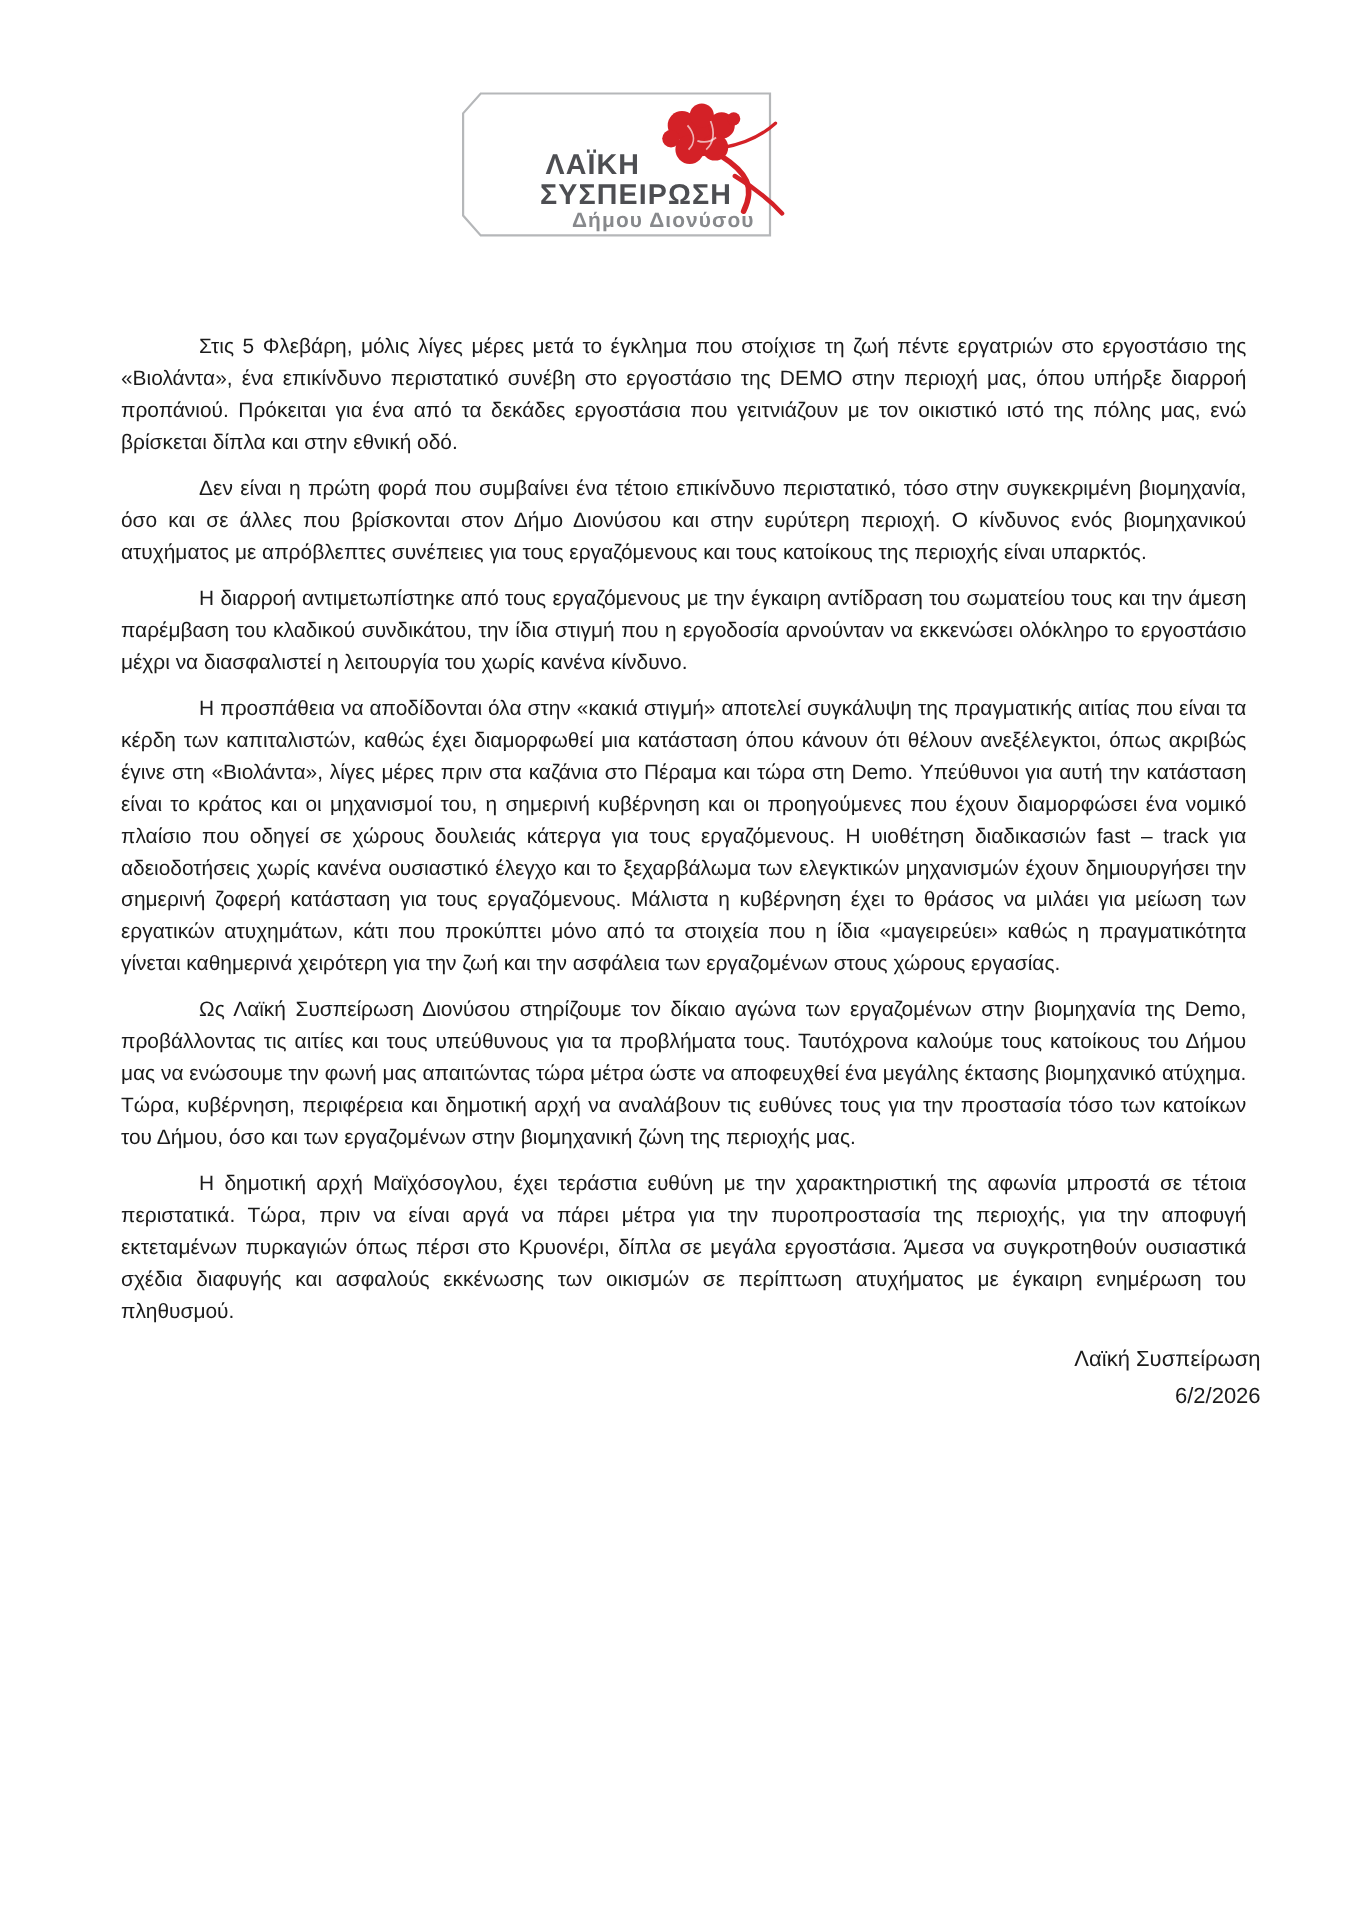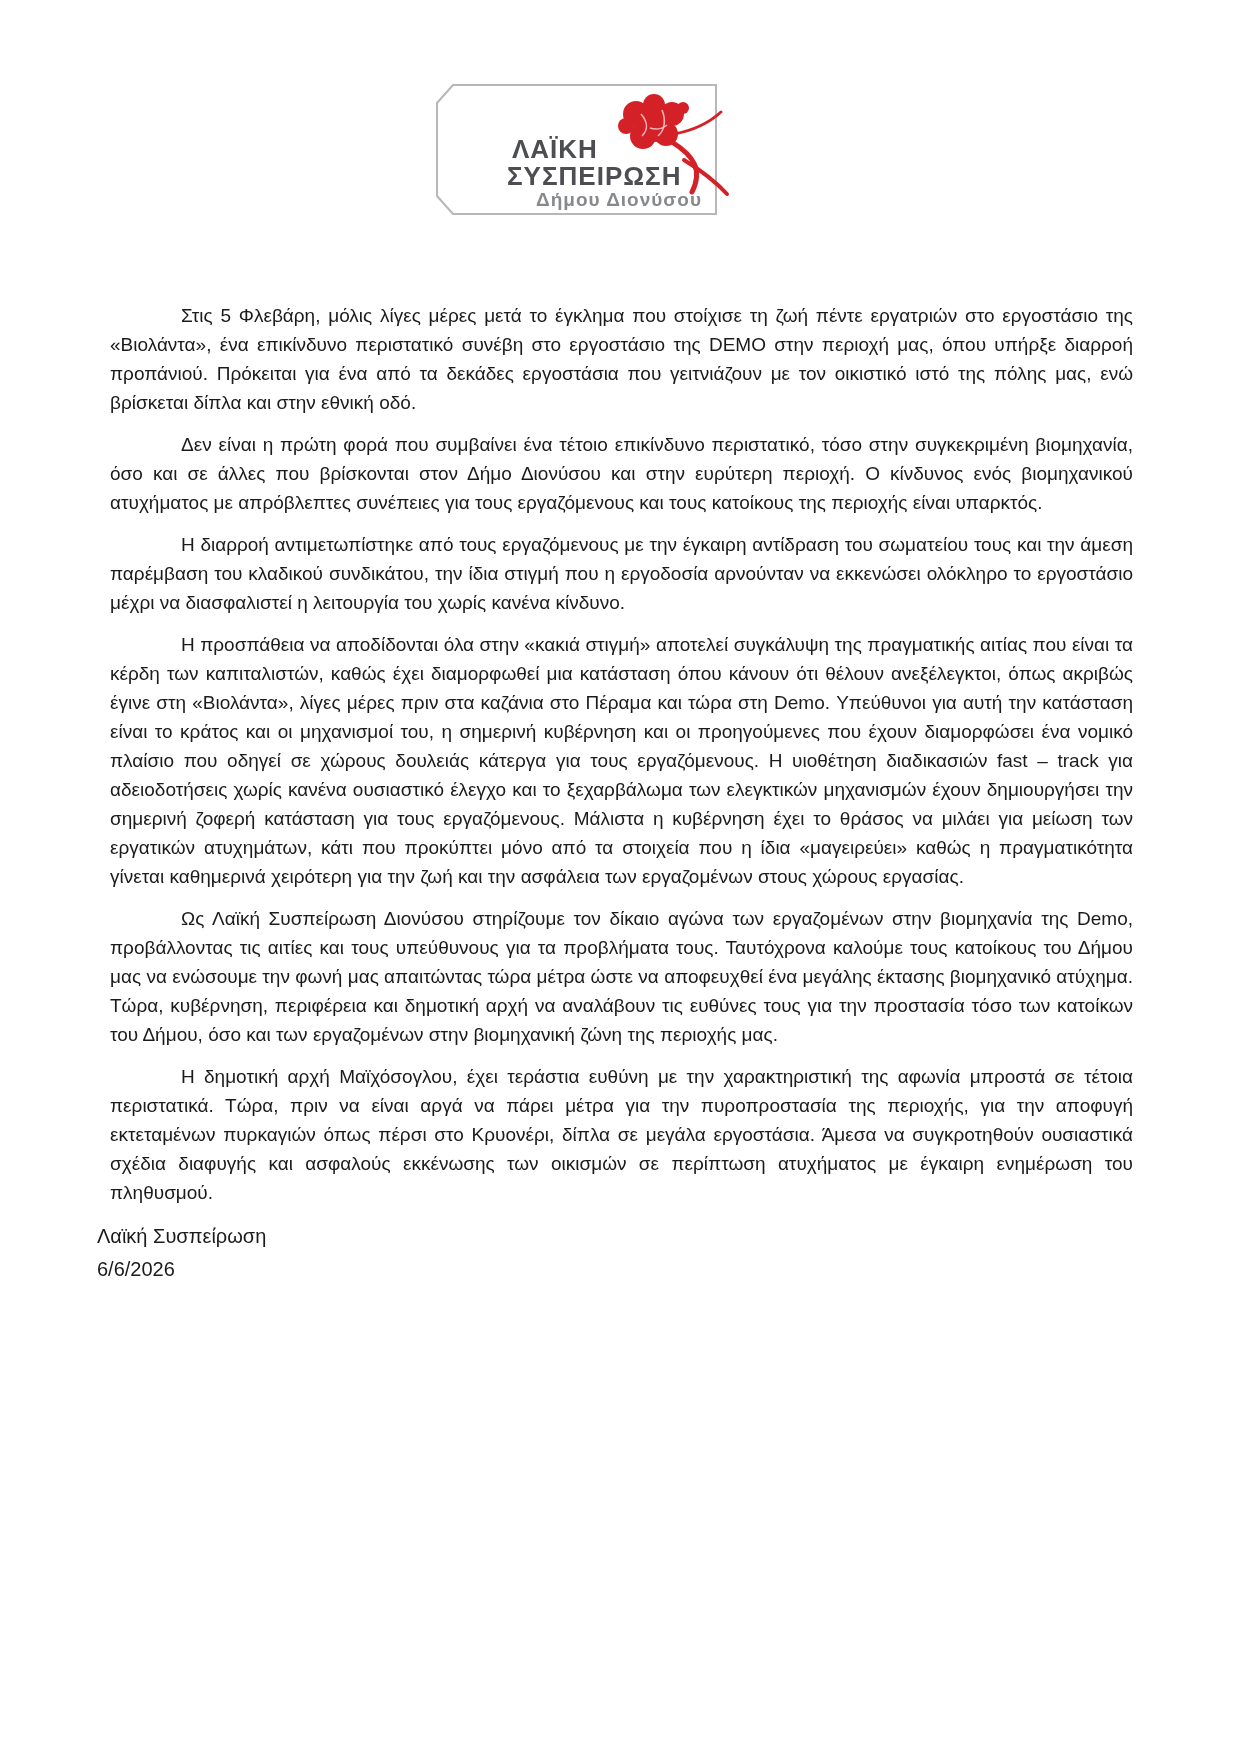--- a/index.html
+++ b/index.html
@@ -10,21 +10,21 @@
     height: 1754px;
     background: #ffffff;
     overflow: hidden;
     font-family: "Liberation Sans", "DejaVu Sans", sans-serif;
     color: #1b1b1b;
   }
 
   
   .logo-wrap {
     position: absolute;
-    left: 436px;
+    left: 420px;
     top: 84px;
     width: 282px;
     height: 132px;
   }
   .logo-wrap svg { overflow: visible; display: block; }
   .logo-title {
     font-family: "Liberation Sans", "DejaVu Sans", sans-serif;
     font-weight: bold;
     font-size: 26px;
     letter-spacing: 1px;
@@ -48,20 +48,21 @@
     line-height: 29px;
     text-align: justify;
   }
   .body-text p {
     margin: 13px;
     text-indent: 71px;
   }
 
   
   .signature {
+    text-align: right;
     font-size: 20px;
     line-height: 33px;
   }
 </style>
 </head>
 <body>
 
 <div class="page">
 
   <div class="logo-wrap">
@@ -101,17 +102,17 @@
   <div class="body-text">
     <p>Στις 5 Φλεβάρη, μόλις λίγες μέρες μετά το έγκλημα που στοίχισε τη ζωή πέντε εργατριών στο εργοστάσιο της «Βιολάντα», ένα επικίνδυνο περιστατικό συνέβη στο εργοστάσιο της DEMO στην περιοχή μας, όπου υπήρξε διαρροή προπάνιού. Πρόκειται για ένα από τα δεκάδες εργοστάσια που γειτνιάζουν με τον οικιστικό ιστό της πόλης μας, ενώ βρίσκεται δίπλα και στην εθνική οδό.</p>
     <p>Δεν είναι η πρώτη φορά που συμβαίνει ένα τέτοιο επικίνδυνο περιστατικό, τόσο στην συγκεκριμένη βιομηχανία, όσο και σε άλλες που βρίσκονται στον Δήμο Διονύσου και στην ευρύτερη περιοχή. Ο κίνδυνος ενός βιομηχανικού ατυχήματος με απρόβλεπτες συνέπειες για τους εργαζόμενους και τους κατοίκους της περιοχής είναι υπαρκτός.</p>
     <p>Η διαρροή αντιμετωπίστηκε από τους εργαζόμενους με την έγκαιρη αντίδραση του σωματείου τους και την άμεση παρέμβαση του κλαδικού συνδικάτου, την ίδια στιγμή που η εργοδοσία αρνούνταν να εκκενώσει ολόκληρο το εργοστάσιο μέχρι να διασφαλιστεί η λειτουργία του χωρίς κανένα κίνδυνο.</p>
     <p>Η προσπάθεια να αποδίδονται όλα στην «κακιά στιγμή» αποτελεί συγκάλυψη της πραγματικής αιτίας που είναι τα κέρδη των καπιταλιστών, καθώς έχει διαμορφωθεί μια κατάσταση όπου κάνουν ότι θέλουν ανεξέλεγκτοι, όπως ακριβώς έγινε στη «Βιολάντα», λίγες μέρες πριν στα καζάνια στο Πέραμα και τώρα στη Demo. Υπεύθυνοι για αυτή την κατάσταση είναι το κράτος και οι μηχανισμοί του, η σημερινή κυβέρνηση και οι προηγούμενες που έχουν διαμορφώσει ένα νομικό πλαίσιο που οδηγεί σε χώρους δουλειάς κάτεργα για τους εργαζόμενους. Η υιοθέτηση διαδικασιών fast – track για αδειοδοτήσεις χωρίς κανένα ουσιαστικό έλεγχο και το ξεχαρβάλωμα των ελεγκτικών μηχανισμών έχουν δημιουργήσει την σημερινή ζοφερή κατάσταση για τους εργαζόμενους. Μάλιστα η κυβέρνηση έχει το θράσος να μιλάει για μείωση των εργατικών ατυχημάτων, κάτι που προκύπτει μόνο από τα στοιχεία που η ίδια «μαγειρεύει» καθώς η πραγματικότητα γίνεται καθημερινά χειρότερη για την ζωή και την ασφάλεια των εργαζομένων στους χώρους εργασίας.</p>
     <p>Ως Λαϊκή Συσπείρωση Διονύσου στηρίζουμε τον δίκαιο αγώνα των εργαζομένων στην βιομηχανία της Demo, προβάλλοντας τις αιτίες και τους υπεύθυνους για τα προβλήματα τους. Ταυτόχρονα καλούμε τους κατοίκους του Δήμου μας να ενώσουμε την φωνή μας απαιτώντας τώρα μέτρα ώστε να αποφευχθεί ένα μεγάλης έκτασης βιομηχανικό ατύχημα. Τώρα, κυβέρνηση, περιφέρεια και δημοτική αρχή να αναλάβουν τις ευθύνες τους για την προστασία τόσο των κατοίκων του Δήμου, όσο και των εργαζομένων στην βιομηχανική ζώνη της περιοχής μας.</p>
     <p>Η δημοτική αρχή Μαϊχόσογλου, έχει τεράστια ευθύνη με την χαρακτηριστική της αφωνία μπροστά σε τέτοια περιστατικά. Τώρα, πριν να είναι αργά να πάρει μέτρα για την πυροπροστασία της περιοχής, για την αποφυγή εκτεταμένων πυρκαγιών όπως πέρσι στο Κρυονέρι, δίπλα σε μεγάλα εργοστάσια. Άμεσα να συγκροτηθούν ουσιαστικά σχέδια διαφυγής και ασφαλούς εκκένωσης των οικισμών σε περίπτωση ατυχήματος με έγκαιρη ενημέρωση του πληθυσμού.</p>
 
     <div class="signature">
       <div>Λαϊκή Συσπείρωση</div>
-      <div>6/6/2026</div>
+      <div>6/2/2026</div>
     </div>
   </div>
 
 </div>
 
 </body></html>

